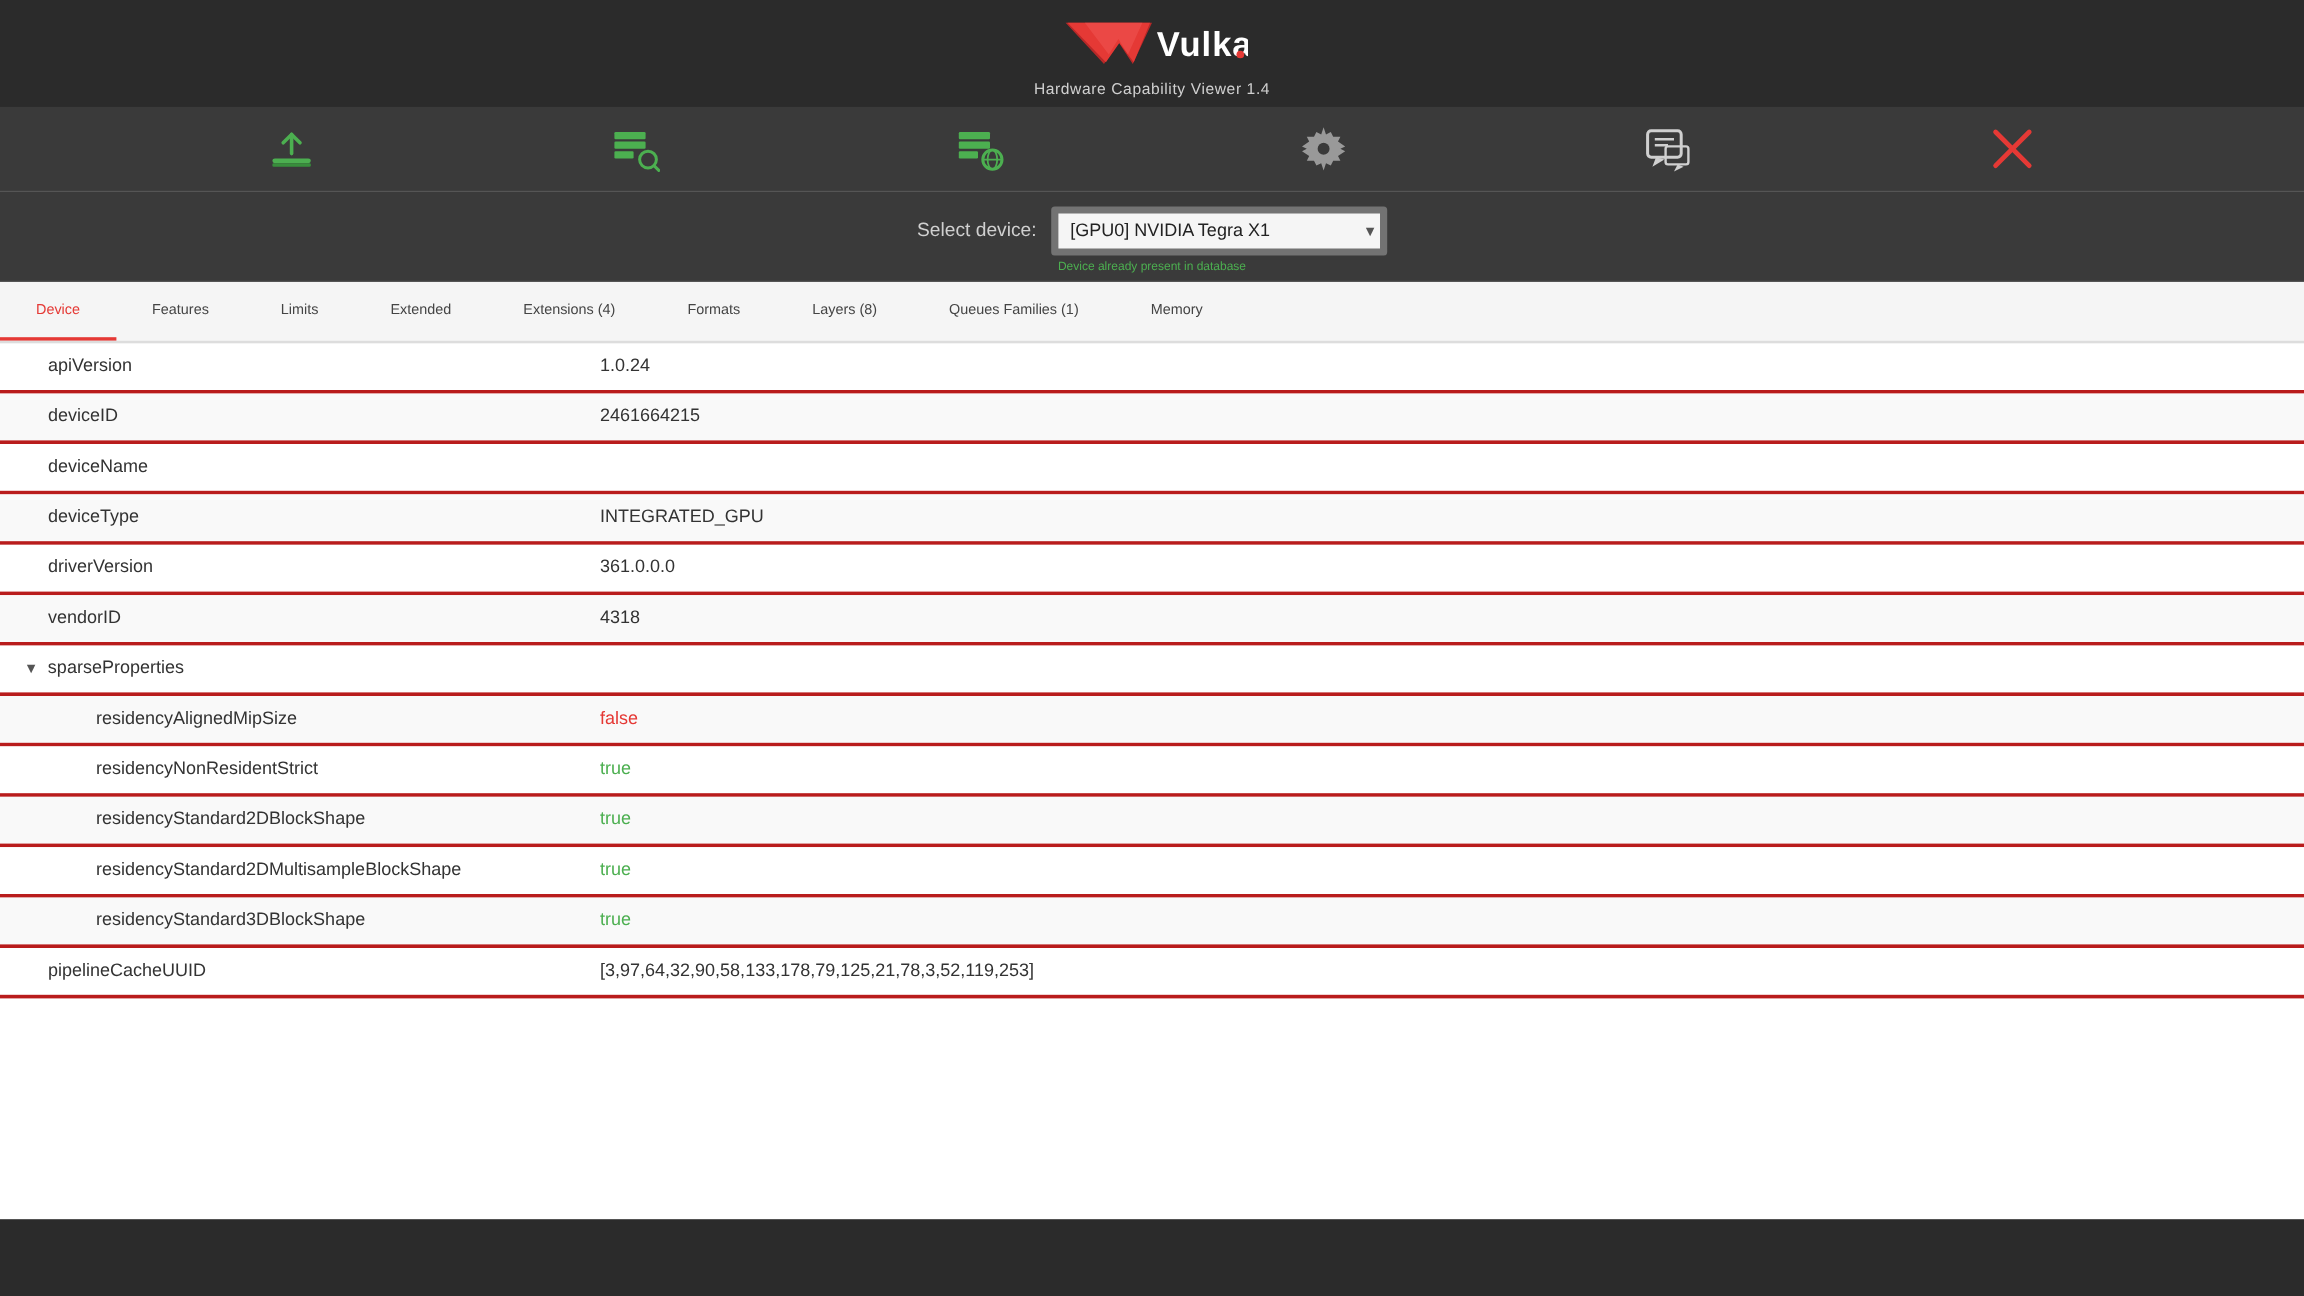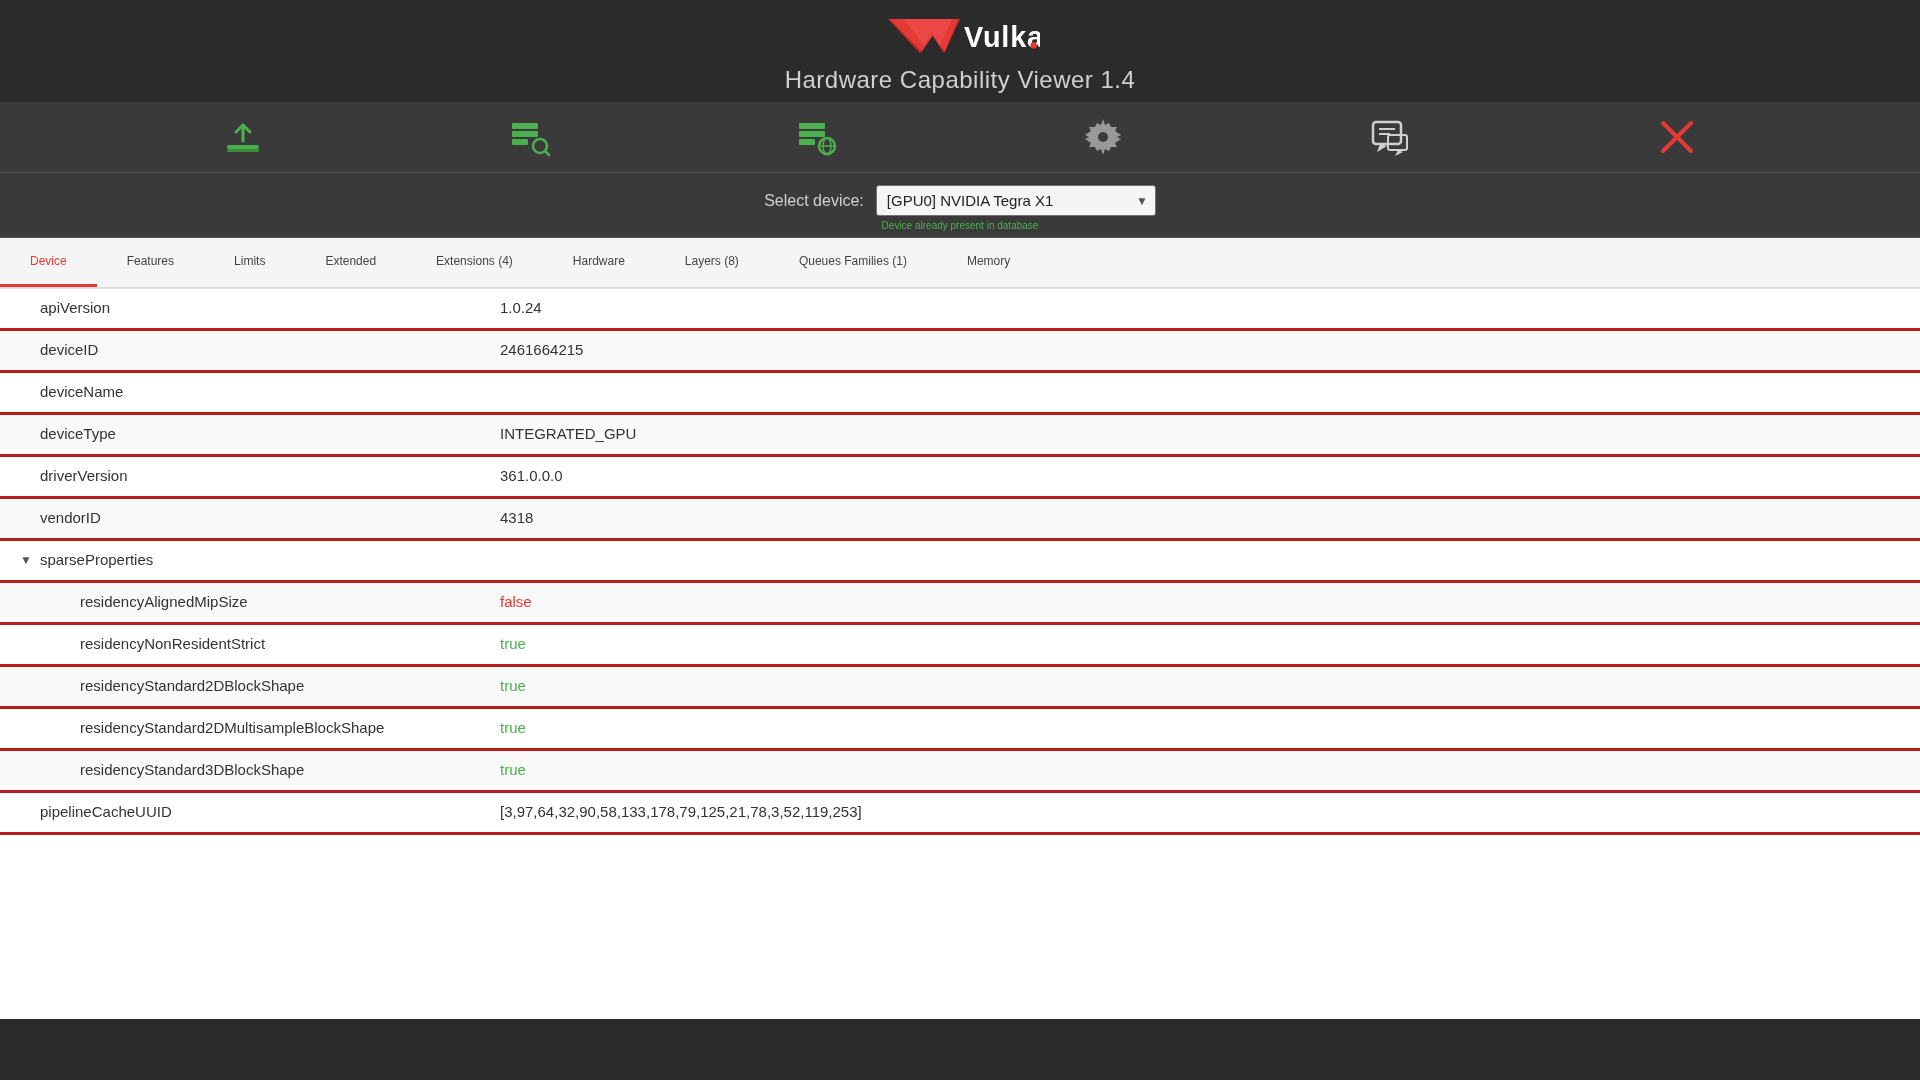--- a/index.html
+++ b/index.html
@@ -24,21 +24,21 @@
       display: flex;
       align-items: center;
       gap: 6px;
     }
     .vulkan-logo svg {
       width: 160px;
       height: 50px;
     }
     .app-title {
       color: #d0d0d0;
-      font-size: 24px;
+      font-size: 13px;
       margin-top: 4px;
       letter-spacing: 0.5px;
     }
 
     
     .toolbar {
       background: #3a3a3a;
       display: flex;
       justify-content: space-around;
       align-items: center;
@@ -72,21 +72,21 @@
       align-items: center;
       gap: 12px;
     }
     .device-label {
       color: #d0d0d0;
       font-size: 16px;
     }
     .device-select {
       background: #f5f5f5;
       color: #222;
-      border: 1px solid #737373;
+      border: 6px solid #737373;
       border-radius: 3px;
       padding: 6px 30px 6px 10px;
       font-size: 15px;
       appearance: none;
       -webkit-appearance: none;
       cursor: pointer;
       min-width: 280px;
       position: relative;
     }
     .device-select-wrapper {
@@ -294,21 +294,21 @@
   </div>
   <div class="status-text">Device already present in database</div>
 </div>
 
 <div class="tabs">
   <div class="tab active">Device</div>
   <div class="tab">Features</div>
   <div class="tab">Limits</div>
   <div class="tab">Extended</div>
   <div class="tab">Extensions (4)</div>
-  <div class="tab">Hardware</div>
+  <div class="tab">Formats</div>
   <div class="tab">Layers (8)</div>
   <div class="tab">Queues Families (1)</div>
   <div class="tab">Memory</div>
 </div>
 
 <div class="content">
   <div class="property-table">
 
     <div class="property-row">
       <div class="property-key">apiVersion</div>

